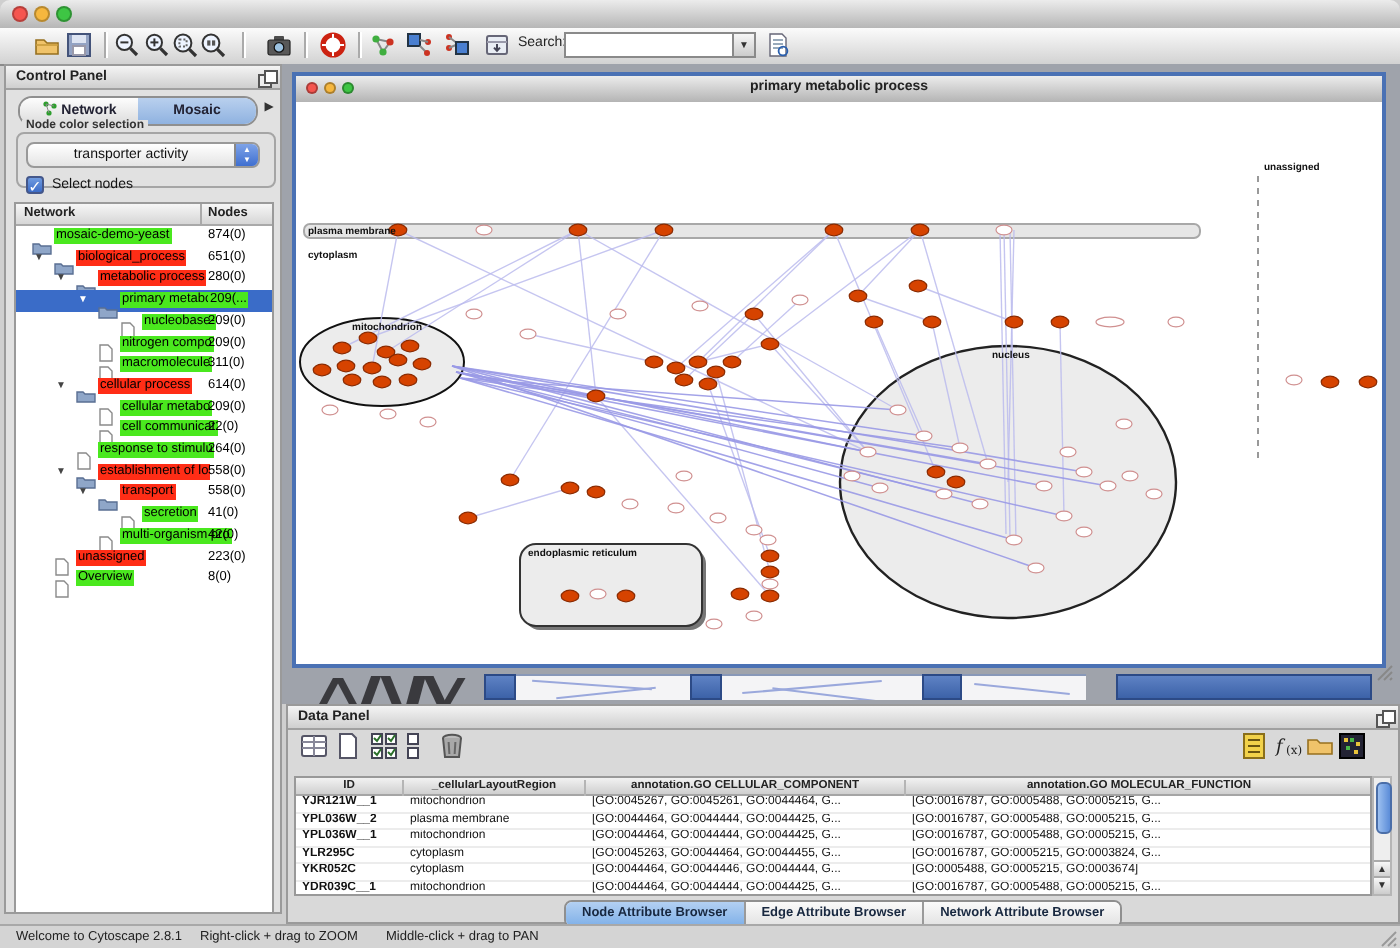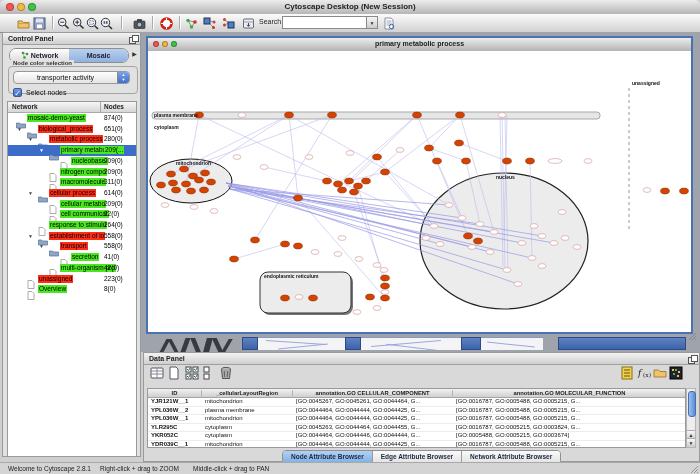--- a/index.html
+++ b/index.html
@@ -91,21 +91,20 @@
   #status-bar{left:0;top:462px;width:700px;height:12px;background:#d4d4d4;border-top:1px solid #a8a8a8;}
   .status-item{position:absolute;top:2px;font-size:6.5px;color:#222;white-space:nowrap;}
 </style>
 </head>
 <body>
 
 <div id="titlebar" class="abs">
   <span class="light" style="left:6px;background:#f5554f;"></span>
   <span class="light" style="left:17px;background:#f6b73e;"></span>
   <span class="light" style="left:28px;background:#3ec544;"></span>
-  <span id="app-title">Cytoscape Desktop (New Session)</span>
 </div>
 
 <div id="toolbar" class="abs">
   <span class="tbi" style="left:17px;">
     <svg width="13" height="13">
         <path d="M1,11 L1,4 L5,4 L6.5,5.5 L12,5.5 L12,11 Z" fill="#f0c36a" stroke="#96701f" stroke-width="0.8"></path>
         <path d="M1,6.5 L12,6.5" stroke="#c89b3c" stroke-width="0.8"></path>
       </svg></span>
   <span class="tbi" style="left:33px;">
     <svg width="13" height="13">

